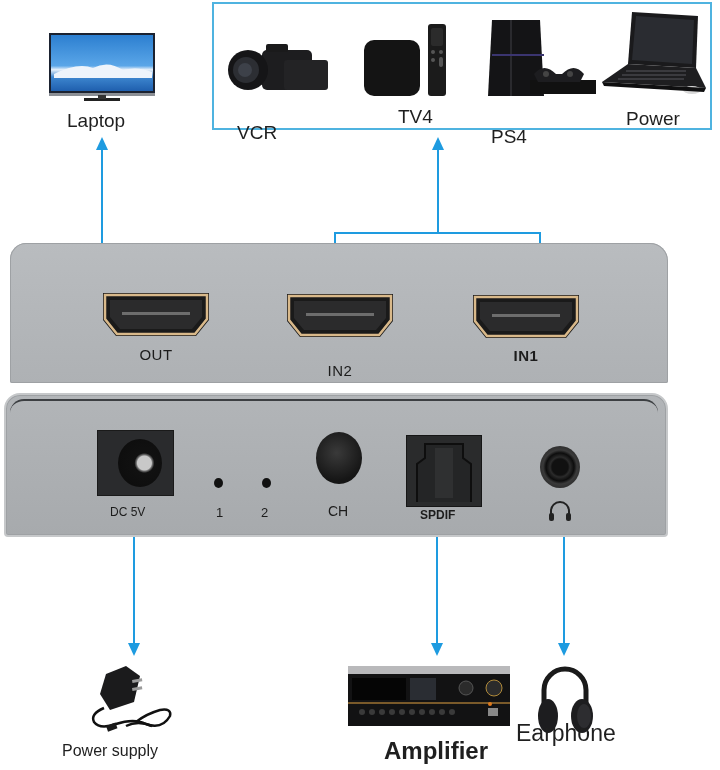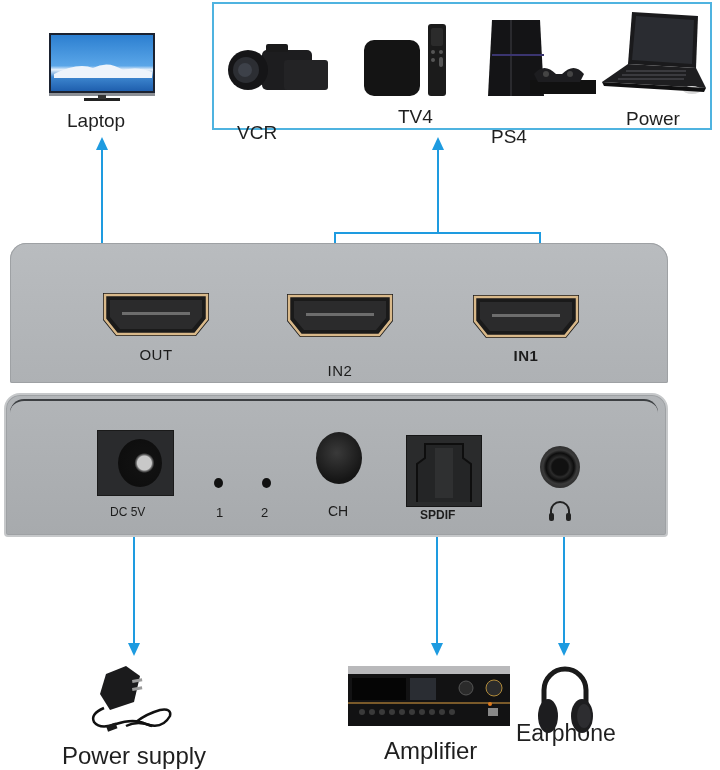--- a/index.html
+++ b/index.html
@@ -208,21 +208,21 @@
 <div class="device-icon" style="left:86px;top:664px;width:92px;height:74px;">
   <svg width="92" height="74" viewBox="0 0 92 74">
     <path d="M20 10 L40 2 L54 12 L48 38 L24 46 L14 30 Z" fill="#1b1b1c"></path>
     <rect x="46" y="16" width="10" height="3" fill="#9a9a9a" transform="rotate(-10 46 16)"></rect>
     <rect x="46" y="24" width="10" height="3" fill="#9a9a9a" transform="rotate(-10 46 24)"></rect>
     <path d="M18 44 Q4 50 8 58 Q14 66 30 60 Q48 54 60 60 Q76 66 84 52 Q86 44 74 46 Q60 50 50 58" fill="none" stroke="#111" stroke-width="2.5"></path>
     <path d="M40 62 Q52 56 66 62" fill="none" stroke="#111" stroke-width="2.5"></path>
     <rect x="20" y="62" width="10" height="6" fill="#1a1a1a" transform="rotate(-20 20 62)"></rect>
   </svg>
 </div>
-<div class="abs label" style="left:62px;top:742px;font-size:24px;">Power supply</div>
+<div class="abs label" style="left:62px;top:742px;font-size:16px;">Power supply</div>
 
 <div class="device-icon" style="left:348px;top:666px;width:162px;height:60px;">
   <svg width="162" height="60" viewBox="0 0 162 60">
     <rect x="0" y="0" width="162" height="8" fill="#b9b9bb"></rect>
     <rect x="0" y="8" width="162" height="52" fill="#121213"></rect>
     <rect x="4" y="12" width="54" height="22" fill="#050505"></rect>
     <rect x="62" y="12" width="26" height="22" fill="#2a2d33"></rect>
     <circle cx="118" cy="22" r="7" fill="#2b2b2b" stroke="#555"></circle>
     <circle cx="146" cy="22" r="8" fill="#2b2b2b" stroke="#b08a3a"></circle>
     <rect x="0" y="36" width="162" height="2" fill="#7a5a2a"></rect>
@@ -235,21 +235,21 @@
         <circle cx="64" cy="46" r="3"></circle>
         <circle cx="74" cy="46" r="3"></circle>
         <circle cx="84" cy="46" r="3"></circle>
       <circle cx="94" cy="46" r="3"></circle>
         <circle cx="104" cy="46" r="3"></circle>
     </g>
     <rect x="140" y="42" width="10" height="8" fill="#888"></rect>
     <circle cx="142" cy="38" r="2" fill="#e07a1e"></circle>
   </svg>
 </div>
-<div class="abs label big" style="left:384px;top:737px;">Amplifier</div>
+<div class="abs label big" style="left:384px;top:737px;font-weight:bold;">Amplifier</div>
 
 <div class="device-icon" style="left:536px;top:660px;width:58px;height:76px;">
   <svg width="58" height="76" viewBox="0 0 58 76">
     <path d="M8 44 V30 A21 21 0 0 1 50 30 V44" fill="none" stroke="#1a1a1a" stroke-width="5"></path>
     <ellipse cx="12" cy="56" rx="10" ry="17" fill="#1d1d1f"></ellipse>
     <ellipse cx="46" cy="56" rx="11" ry="17" fill="#1d1d1f"></ellipse>
     <ellipse cx="48" cy="56" rx="7" ry="12" fill="#2d2d30"></ellipse>
   </svg>
 </div>
 <div class="abs label big" style="left:516px;top:720px;font-size:23px;">Earphone</div>

